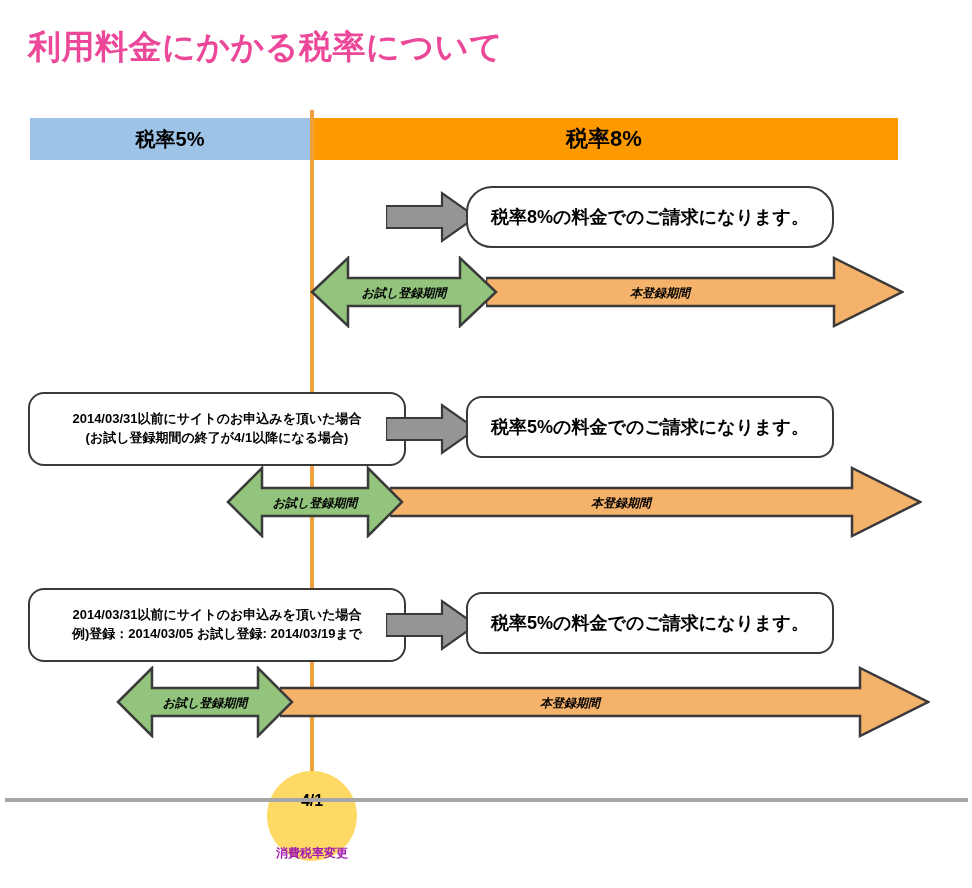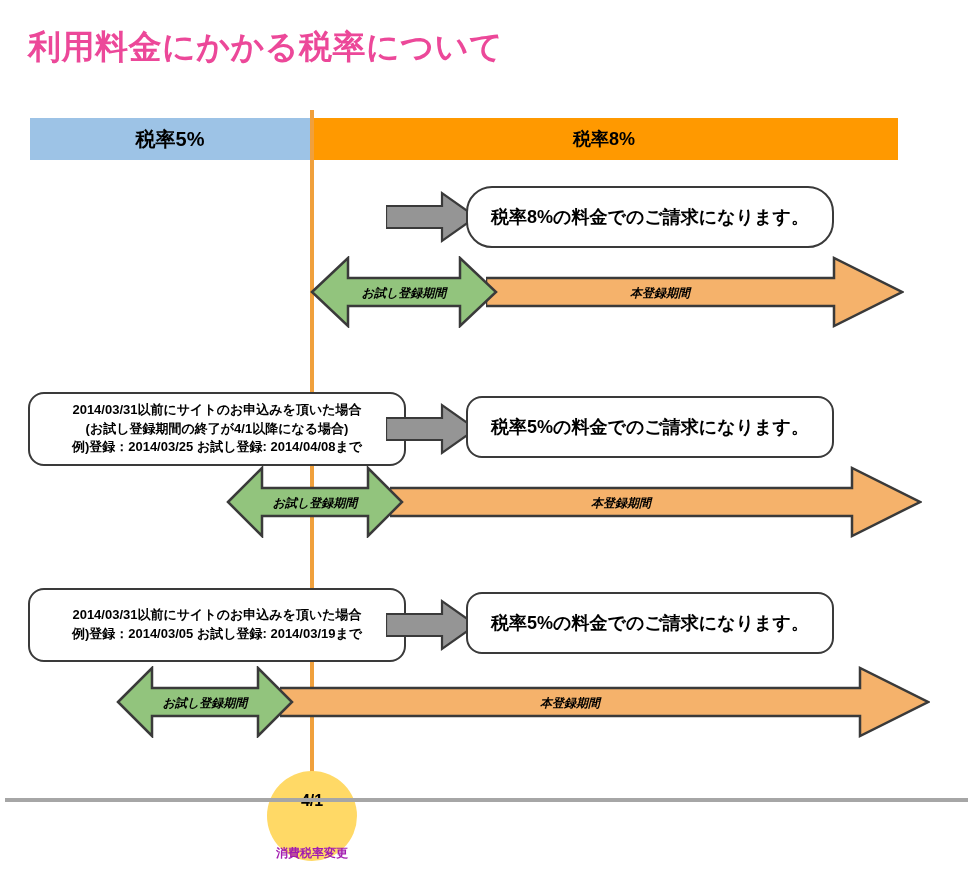--- a/index.html
+++ b/index.html
@@ -46,21 +46,21 @@
   .tax-bar-5 {
     left: 30px;
     width: 280px;
     background: #9dc3e6;
     font-size: 20px;
   }
   .tax-bar-8 {
     left: 310px;
     width: 588px;
     background: #ff9900;
-    font-size: 18px;
+    font-size: 22px;
   }
 
   
   .divider-line {
     position: absolute;
     left: 310px;
     top: 110px;
     width: 4px;
     height: 700px;
     background: #f0a03c;
@@ -190,21 +190,20 @@
 
   <svg class="period-arrow" style="left:310px; top:256px; width:188px; height:72px;" viewBox="0 0 188 72">
     <polygon points="2,36 38,2 38,22 150,22 150,2 186,36 150,70 150,50 38,50 38,70" fill="#92c47d" stroke="#3a3a3a" stroke-width="2.5" stroke-linejoin="miter"></polygon>
   </svg>
   <div class="arrow-label" style="left:310px; top:285px; width:188px;">お試し登録期間</div>
 
   <div class="box box-left" style="top:392px; height:74px;">
     <div>
       <div>2014/03/31以前にサイトのお申込みを頂いた場合</div>
       <div>(お試し登録期間の終了が4/1以降になる場合)</div>
-      <div>例)登録：2014/03/25 お試し登録: 2014/04/08まで</div>
     </div>
   </div>
 
   <svg class="gray-arrow" style="top:402px;" viewBox="0 0 92 54">
     <polygon points="0,16 56,16 56,3 90,27 56,51 56,38 0,38" fill="#959595" stroke="#3a3a3a" stroke-width="2.2" stroke-linejoin="miter"></polygon>
   </svg>
 
   <div class="box box-right" style="top:396px; height:62px;">
     <span>税率5%の料金でのご請求になります。</span>
   </div>

